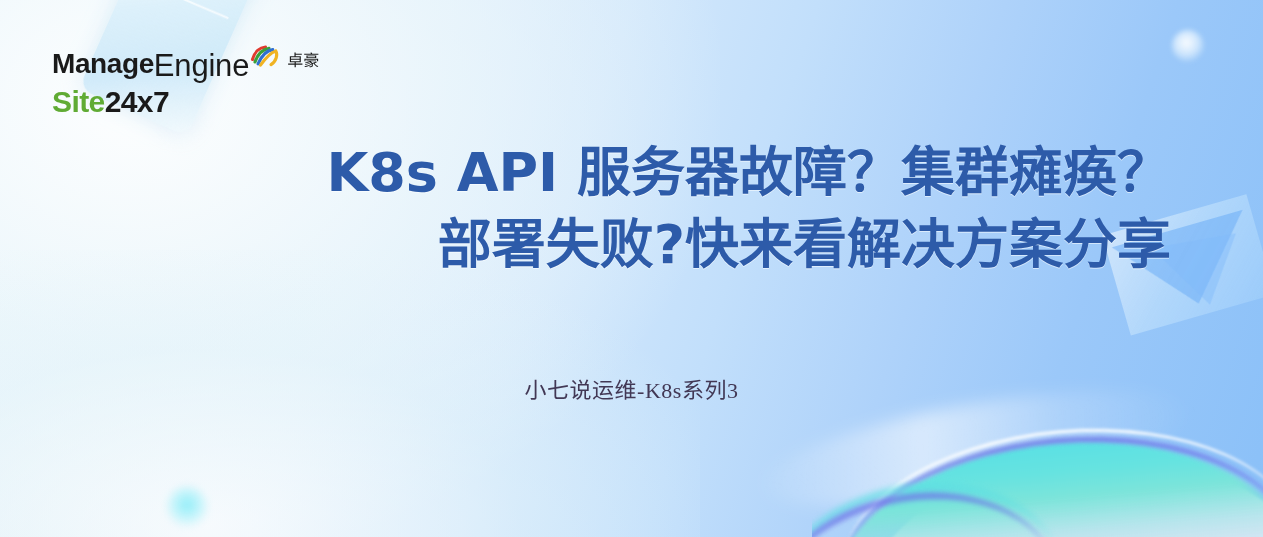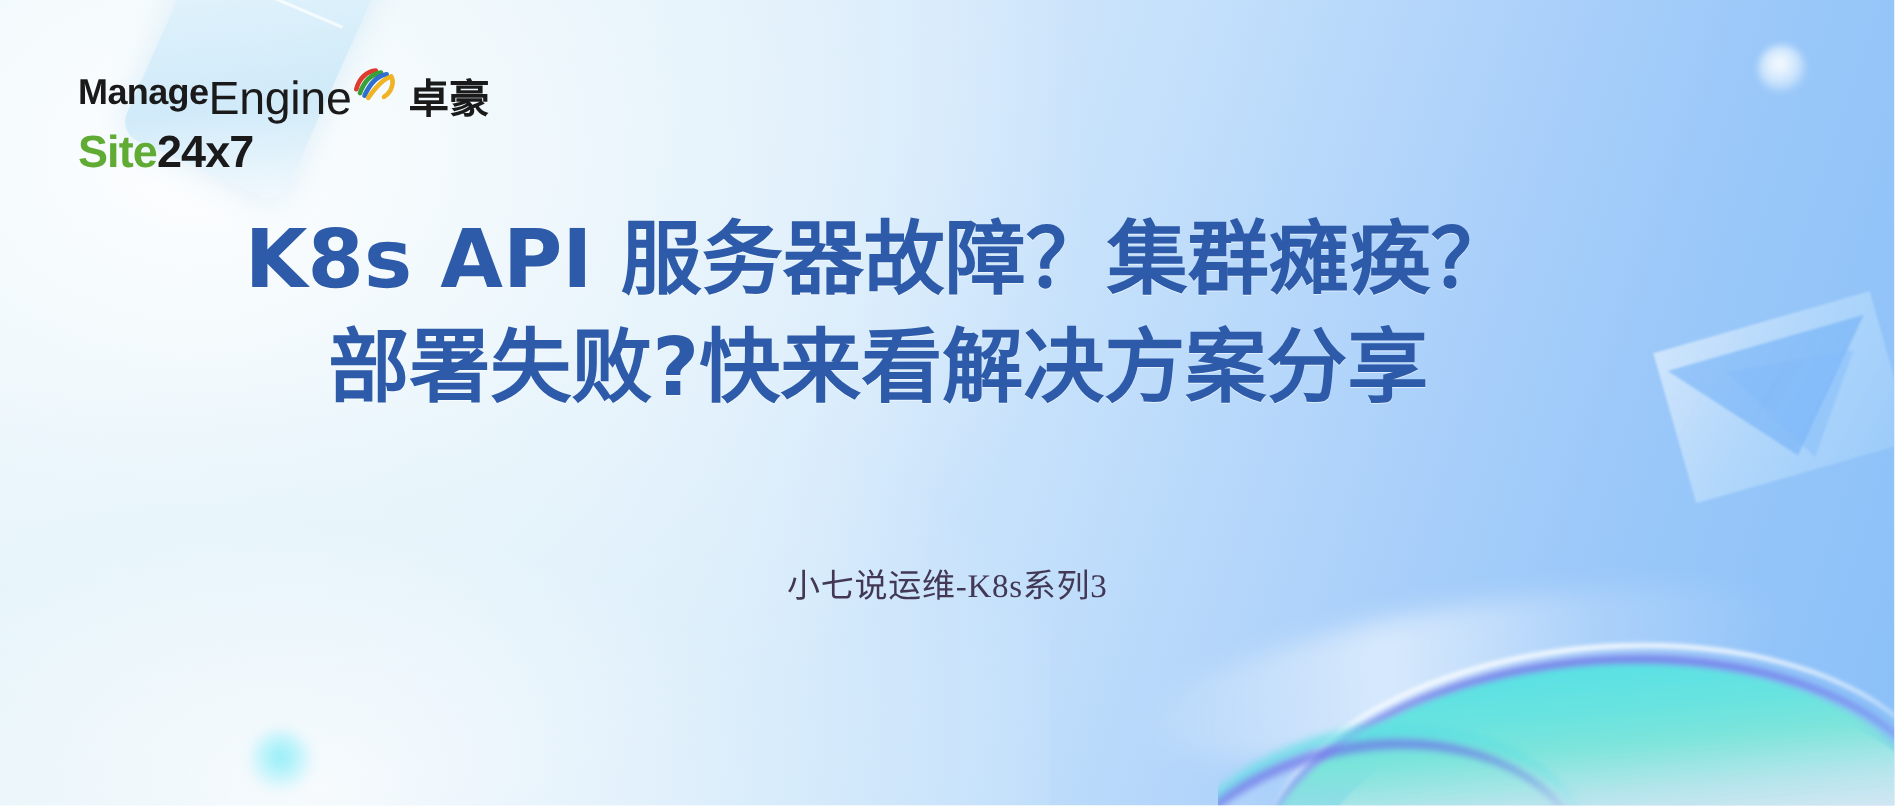--- a/index.html
+++ b/index.html
@@ -227,38 +227,38 @@
     top: 50px;
     z-index: 5;
   }
   .me-line {
     display: flex;
     align-items: flex-start;
     line-height: 1;
     white-space: nowrap;
   }
   .me-manage {
-    font-size: 24px;
+    font-size: 28px;
     font-weight: 700;
     color: #1a1a1a;
     letter-spacing: -0.4px;
   }
   .me-engine {
     font-size: 31px;
     font-weight: 400;
     color: #1a1a1a;
     letter-spacing: -0.2px;
   }
   .me-swoosh {
     margin-left: 1px;
     margin-top: -8px;
   }
   .me-cn {
-    font-size: 27px;
-    font-weight: 700;
+    font-size: 16px;
+    font-weight: 400;
     color: #1a1a1a;
     margin-left: 7px;
     margin-top: 3px;
     font-family: "DejaVu Sans", "Liberation Sans", sans-serif;
   }
   .s24-line {
     line-height: 1;
     margin-top: 6px;
     white-space: nowrap;
   }
@@ -276,21 +276,21 @@
     letter-spacing: -0.6px;
   }
 
   
 
   #headline {
     position: absolute;
     left: 0;
     top: 138px;
     width: 1171px;
-    text-align: center;
+    text-align: right;
     z-index: 6;
   }
   .hl-line {
     font-family: "DejaVu Sans", "Liberation Sans", sans-serif;
     font-size: 54px;
     font-weight: 700;
     color: #2d5ba9;
     letter-spacing: 0px;
     line-height: 1.30;
     white-space: nowrap;

